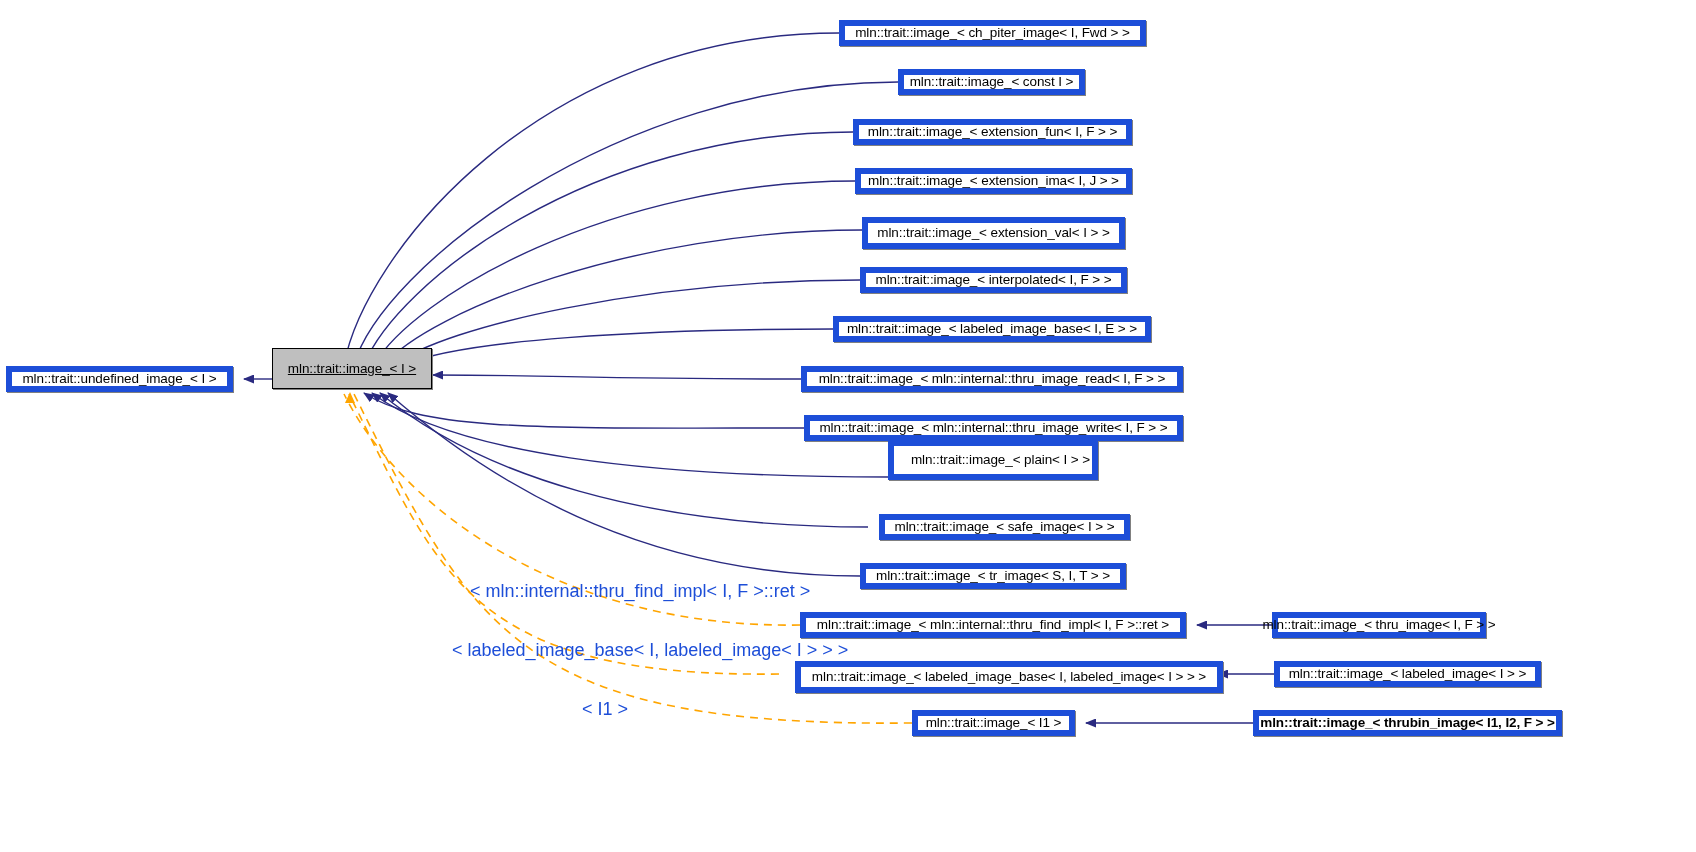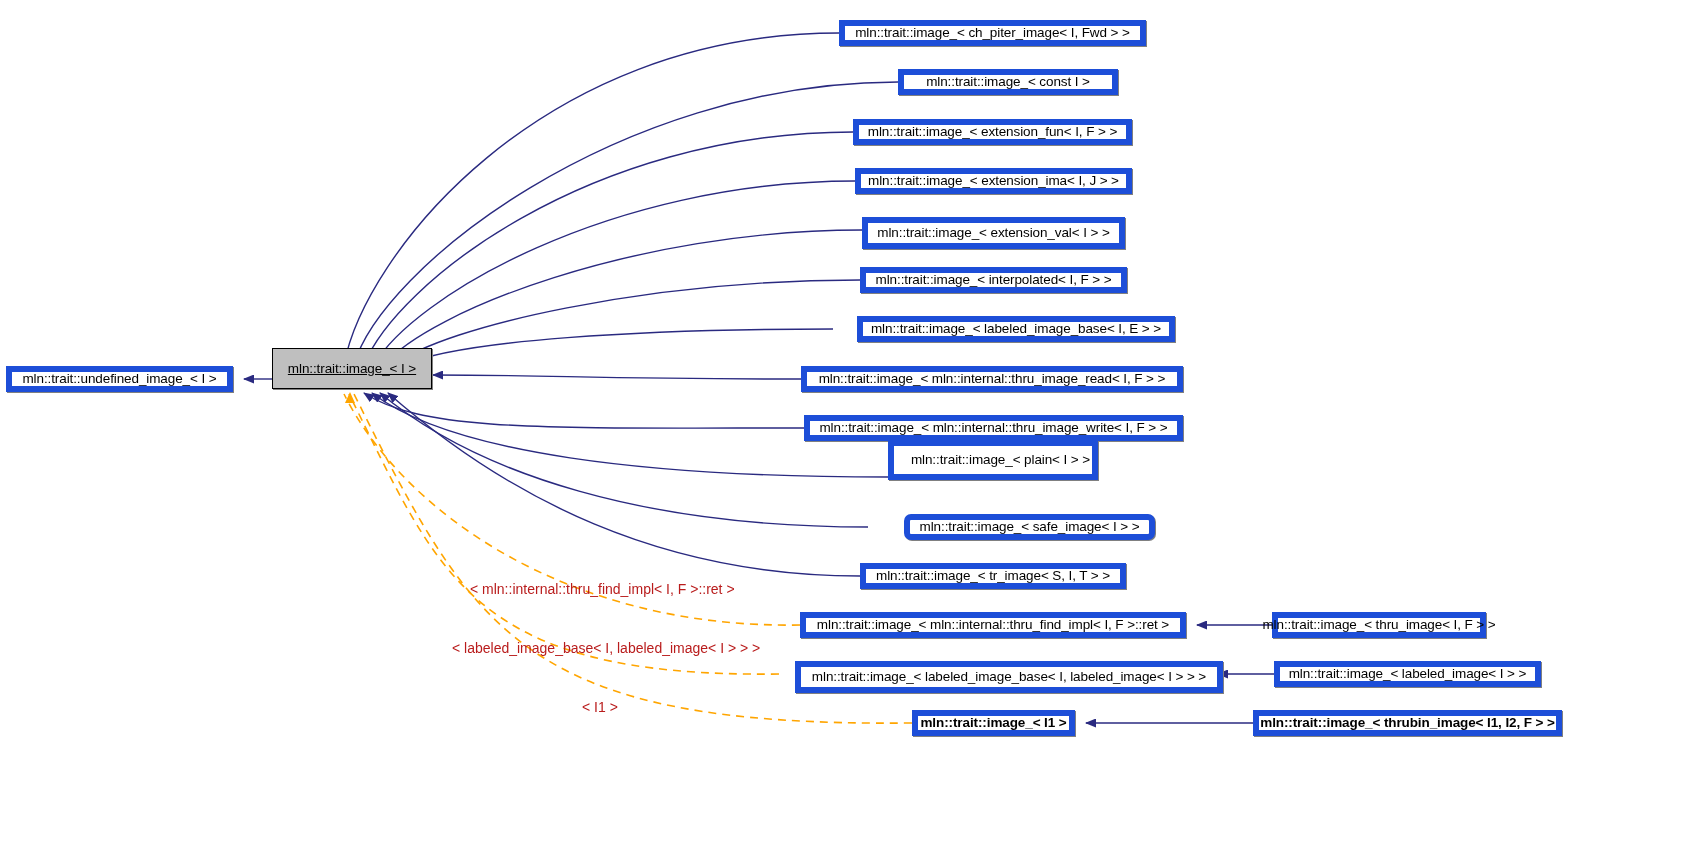--- a/index.html
+++ b/index.html
@@ -38,22 +38,22 @@
     line-height: 1;
     padding: 0 8px;
     box-shadow: 1px 1px 0 0 #808080;
   }
   .node.root {
     background: #bfbfbf;
     border: 1px solid #000000;
   }
   .edge-label {
     position: absolute;
-    font-size: 14px;
-    color: #b91c1c;
+    font-size: 18px;
+    color: #1d4ed8;
     white-space: nowrap;
     background: transparent;
     line-height: 1;
     text-align: center;
   }
 </style>
 </head>
 <body>
 
 <div id="canvas">
@@ -83,36 +83,36 @@
         <path stroke="#2a2a80" stroke-width="1.4" fill="none" marker-end="url(#arrowBlue)" d="M1272,625 L1197,625"></path>
         <path stroke="#2a2a80" stroke-width="1.4" fill="none" marker-end="url(#arrowBlue)" d="M1274,674 L1218,674"></path>
         <path stroke="#2a2a80" stroke-width="1.4" fill="none" marker-end="url(#arrowBlue)" d="M1253,723 L1086,723"></path>
         <path d="M345,403 L355,403 L350,392 z" fill="#ffa500"></path>
       </g>
   </svg>
   <div id="node-layer">
       <div class="node" style="left: 6px; top: 366px; width: 227px; height: 26px;">mln::trait::undefined_image_&lt; I &gt;</div>
       <div class="node root" style="left: 272px; top: 348px; width: 160px; height: 41px; text-decoration: underline;">mln::trait::image_&lt; I &gt;</div>
       <div class="node" style="left: 839px; top: 20px; width: 307px; height: 26px;">mln::trait::image_&lt; ch_piter_image&lt; I, Fwd &gt; &gt;</div>
-      <div class="node" style="left: 898px; top: 69px; width: 220px; height: 26px;">mln::trait::image_&lt; const I &gt;</div>
+      <div class="node" style="left: 898px; top: 69px; width: 187px; height: 26px;">mln::trait::image_&lt; const I &gt;</div>
       <div class="node" style="left: 853px; top: 119px; width: 279px; height: 26px;">mln::trait::image_&lt; extension_fun&lt; I, F &gt; &gt;</div>
       <div class="node" style="left: 855px; top: 168px; width: 277px; height: 26px;">mln::trait::image_&lt; extension_ima&lt; I, J &gt; &gt;</div>
       <div class="node" style="left: 862px; top: 217px; width: 263px; height: 32px;">mln::trait::image_&lt; extension_val&lt; I &gt; &gt;</div>
       <div class="node" style="left: 860px; top: 267px; width: 267px; height: 26px;">mln::trait::image_&lt; interpolated&lt; I, F &gt; &gt;</div>
-      <div class="node" style="left: 833px; top: 316px; width: 318px; height: 26px; margin-left: 24px;">mln::trait::image_&lt; labeled_image_base&lt; I, E &gt; &gt;</div>
+      <div class="node" style="left: 833px; top: 316px; width: 318px; height: 26px;">mln::trait::image_&lt; labeled_image_base&lt; I, E &gt; &gt;</div>
       <div class="node" style="left: 801px; top: 366px; width: 382px; height: 26px;">mln::trait::image_&lt; mln::internal::thru_image_read&lt; I, F &gt; &gt;</div>
       <div class="node" style="left: 804px; top: 415px; width: 379px; height: 26px;">mln::trait::image_&lt; mln::internal::thru_image_write&lt; I, F &gt; &gt;</div>
       <div class="node" style="left: 888px; top: 440px; width: 210px; height: 40px; padding-left: 23px;">mln::trait::image_&lt; plain&lt; I &gt; &gt;</div>
-      <div class="node" style="left: 904px; top: 514px; width: 251px; height: 26px; border-radius: 7px;">mln::trait::image_&lt; safe_image&lt; I &gt; &gt;</div>
+      <div class="node" style="left: 879px; top: 514px; width: 251px; height: 26px;">mln::trait::image_&lt; safe_image&lt; I &gt; &gt;</div>
       <div class="node" style="left: 860px; top: 563px; width: 266px; height: 26px;">mln::trait::image_&lt; tr_image&lt; S, I, T &gt; &gt;</div>
       <div class="node" style="left: 800px; top: 612px; width: 386px; height: 26px;">mln::trait::image_&lt; mln::internal::thru_find_impl&lt; I, F &gt;::ret &gt;</div>
       <div class="node" style="left: 1272px; top: 612px; width: 214px; height: 26px;">mln::trait::image_&lt; thru_image&lt; I, F &gt; &gt;</div>
       <div class="node" style="left: 779px; top: 661px; width: 428px; height: 32px; margin-left: 16px;">mln::trait::image_&lt; labeled_image_base&lt; I, labeled_image&lt; I &gt; &gt; &gt;</div>
       <div class="node" style="left: 1274px; top: 661px; width: 267px; height: 26px;">mln::trait::image_&lt; labeled_image&lt; I &gt; &gt;</div>
-      <div class="node" style="left: 912px; top: 710px; width: 163px; height: 26px; font-weight: bold;">mln::trait::image_&lt; I1 &gt;</div>
+      <div class="node" style="left: 912px; top: 710px; width: 163px; height: 26px;">mln::trait::image_&lt; I1 &gt;</div>
       <div class="node" style="left: 1253px; top: 710px; width: 309px; height: 26px; font-weight: bold;">mln::trait::image_&lt; thrubin_image&lt; I1, I2, F &gt; &gt;</div>
     </div>
   <div id="label-layer">
       <div class="edge-label" style="left: 470px; top: 582px;">&lt; mln::internal::thru_find_impl&lt; I, F &gt;::ret &gt;</div>
       <div class="edge-label" style="left: 452px; top: 641px;">&lt; labeled_image_base&lt; I, labeled_image&lt; I &gt; &gt; &gt;</div>
       <div class="edge-label" style="left: 582px; top: 700px;">&lt; I1 &gt;</div>
     </div>
 </div>
 
 </body></html>

